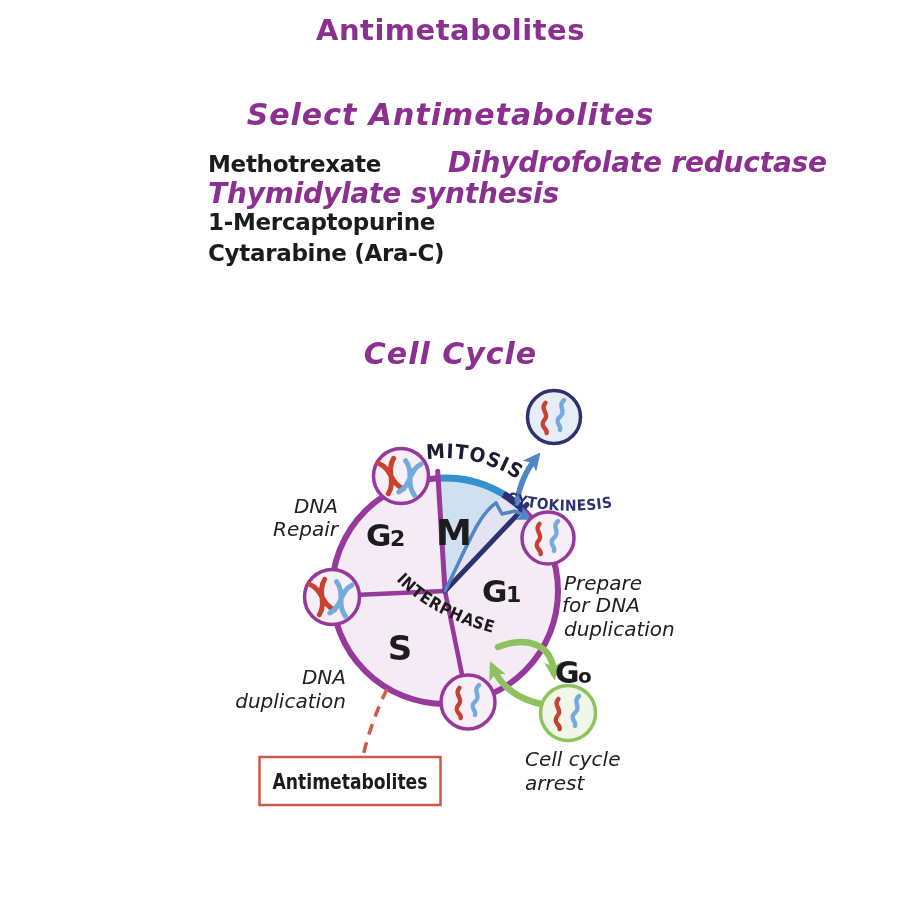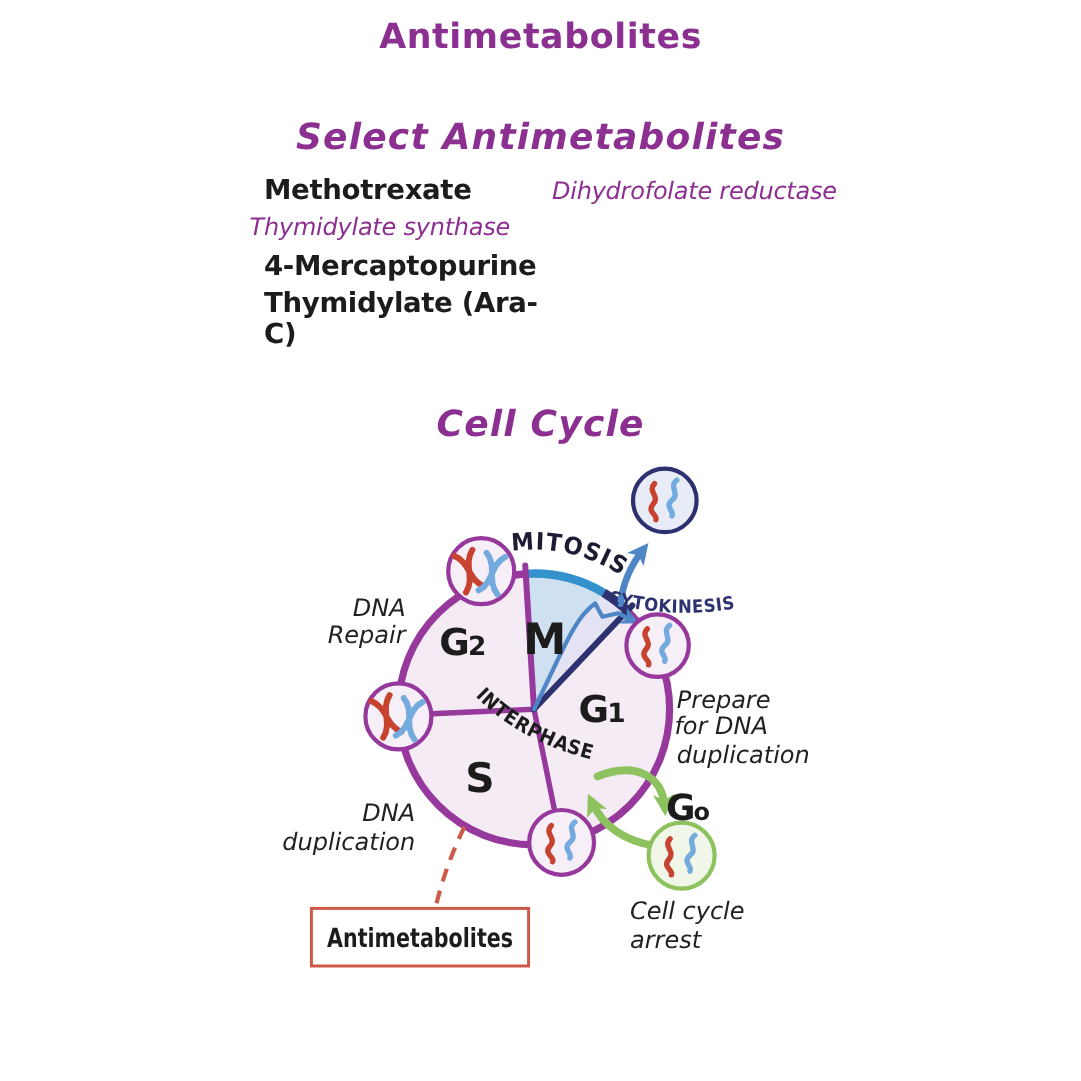--- a/index.html
+++ b/index.html
@@ -7,22 +7,22 @@
        font-family:"DejaVu Sans","Liberation Sans",sans-serif;}
   .abs{position:absolute;}
   .page-title{top:13px;left:0;right:0;text-align:center;
     font-size:29px;font-weight:bold;letter-spacing:.5px;color:var(--purple-text,#8b2f90);}
   .section-heading{left:0;right:0;text-align:center;font-size:30px;font-weight:bold;
     font-style:italic;letter-spacing:1px;color:var(--purple-text,#8b2f90);}
   .select-heading{top:97px;}
   .cycle-heading{top:336px;}
   .drug-table{left:208px;top:146px;}
   .trow{display:flex;align-items:baseline;height:31.4px;}
-  .drug{width:240px;font-size:23px;font-weight:bold;color:var(--ink,#1c1c1c);letter-spacing:-0.3px;margin-left:12px;}
-  .target{font-size:20px;font-weight:400;font-style:italic;letter-spacing:-0.2px;
+  .drug{width:240px;font-size:23px;font-weight:bold;color:var(--ink,#1c1c1c);letter-spacing:-0.3px;}
+  .target{font-size:28px;font-weight:700;font-style:italic;letter-spacing:-0.2px;
     color:var(--purple-text,#8b2f90);}
   svg{position:absolute;left:0;top:0;font-family:"DejaVu Sans","Liberation Sans",sans-serif;}
   .rim{fill:var(--cell-fill,#f4ebf5);stroke:var(--rim,#96389c);stroke-width:6;}
   .wedge-m{fill:var(--m-wedge,#cfe0f1);}
   .wedge-pale{fill:var(--pale-wedge,#e4e3f3);}
   .arc-blue{fill:none;stroke:var(--blue-arc,#3391cb);stroke-width:7;}
   .arc-navy{fill:none;stroke:var(--navy,#2d3170);stroke-width:7.5;}
   .divider{fill:none;stroke:var(--rim,#96389c);stroke-linecap:round;}
   .navy-line{fill:none;stroke:var(--navy,#2d3170);stroke-width:5;stroke-linecap:round;}
   .blue-thin{fill:none;stroke:var(--arrow-blue,#4e86c6);stroke-width:3.5;stroke-linecap:round;stroke-linejoin:round;}
@@ -51,27 +51,27 @@
 <div class="abs page-title">Antimetabolites</div>
 
 <div class="abs section-heading select-heading">Select Antimetabolites</div>
 
 <div class="abs drug-table">
   <div class="trow">
     <div class="drug">Methotrexate</div>
     <div class="target">Dihydrofolate reductase</div>
   </div>
   <div class="trow">
-    <div class="target">Thymidylate synthase</div>
+    <div class="target">Thymidylate synthesis</div>
   </div>
   <div class="trow">
-    <div class="drug">4-Mercaptopurine</div>
+    <div class="drug">1-Mercaptopurine</div>
   </div>
   <div class="trow">
-    <div class="drug">Thymidylate (Ara-C)</div>
+    <div class="drug">Cytarabine (Ara-C)</div>
   </div>
 </div>
 
 <div class="abs section-heading cycle-heading">Cell Cycle</div>
 
 <svg width="901" height="901" viewBox="0 0 901 901">
   <defs>
     <marker id="mArrBig" viewBox="0 0 10 10" refX="6" refY="5" markerWidth="3.2" markerHeight="3.2" orient="auto">
       <path d="M0,0 L10,5 L0,10 L2.5,5 Z" class="mk-blue"></path>
     </marker>

